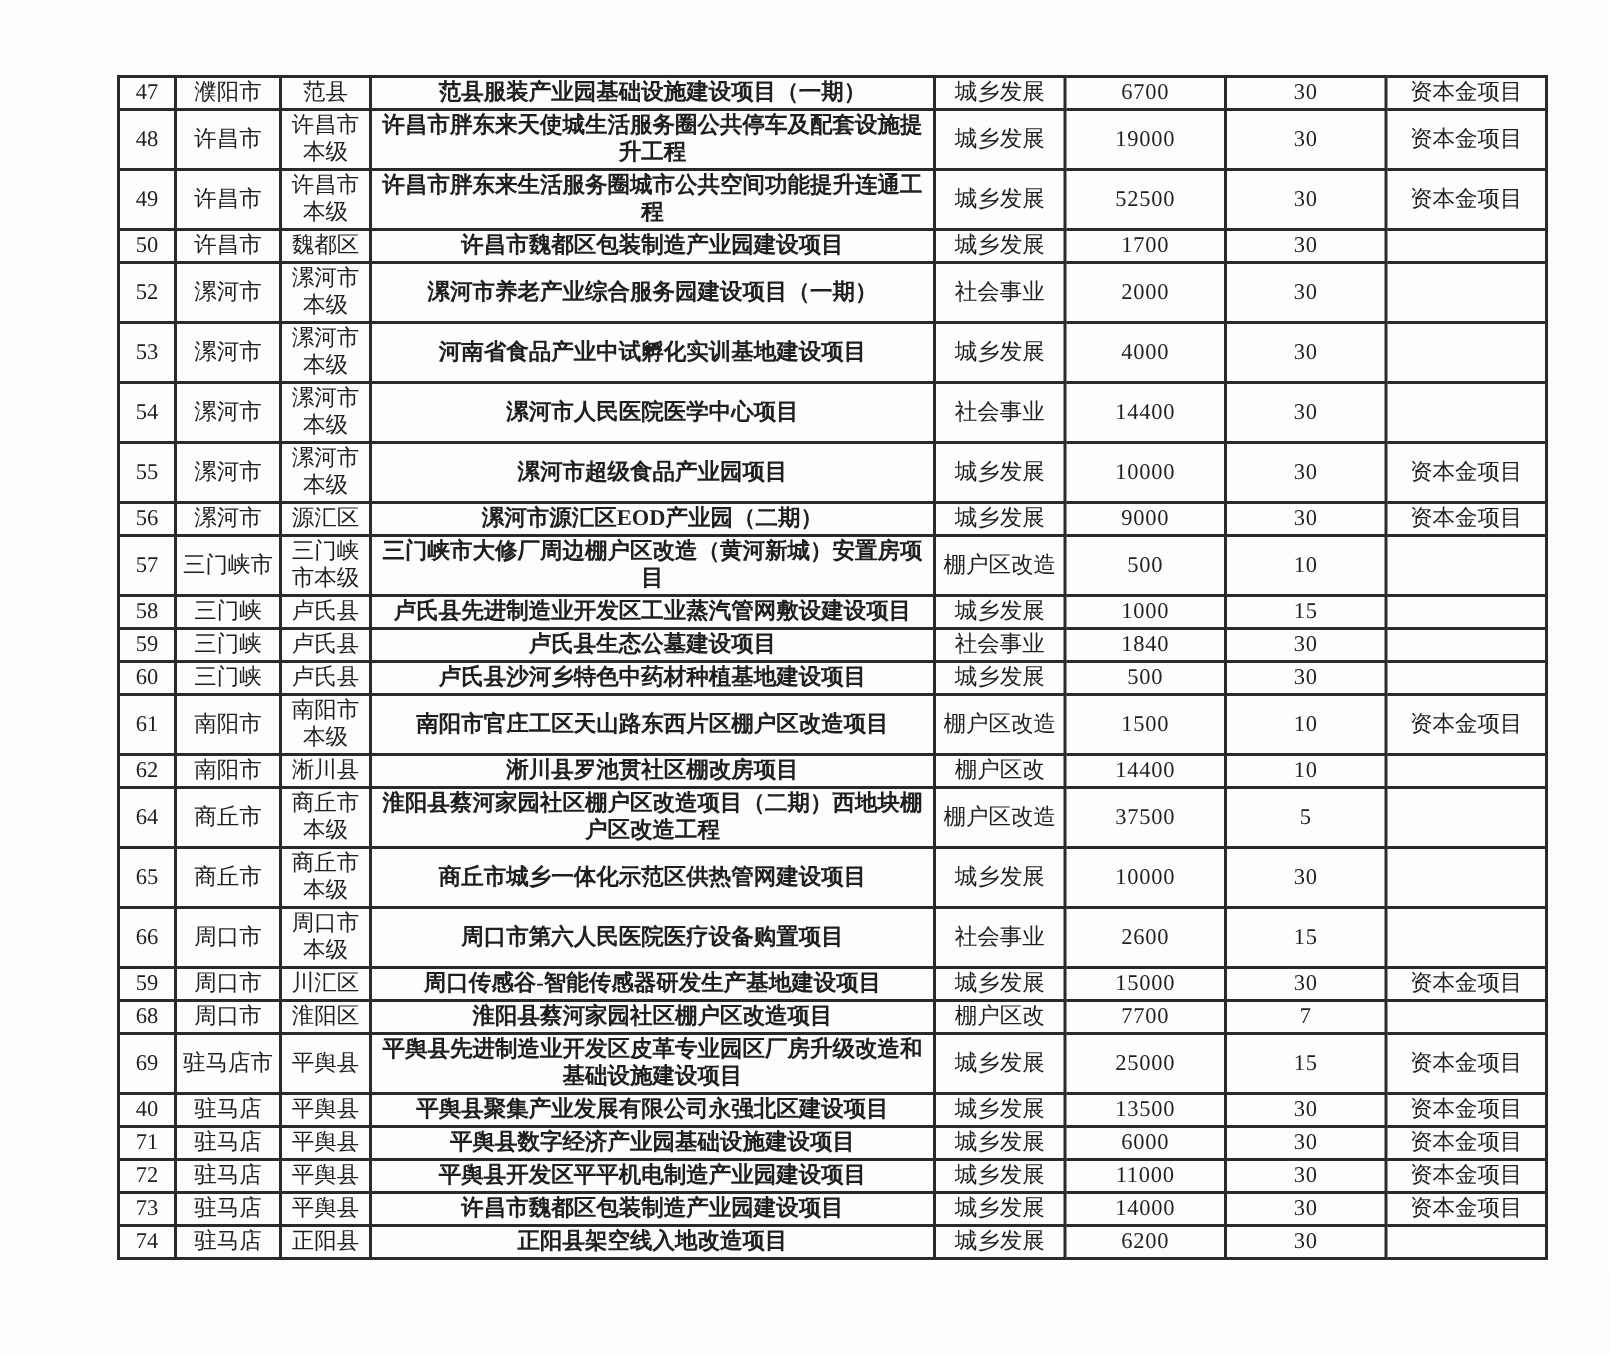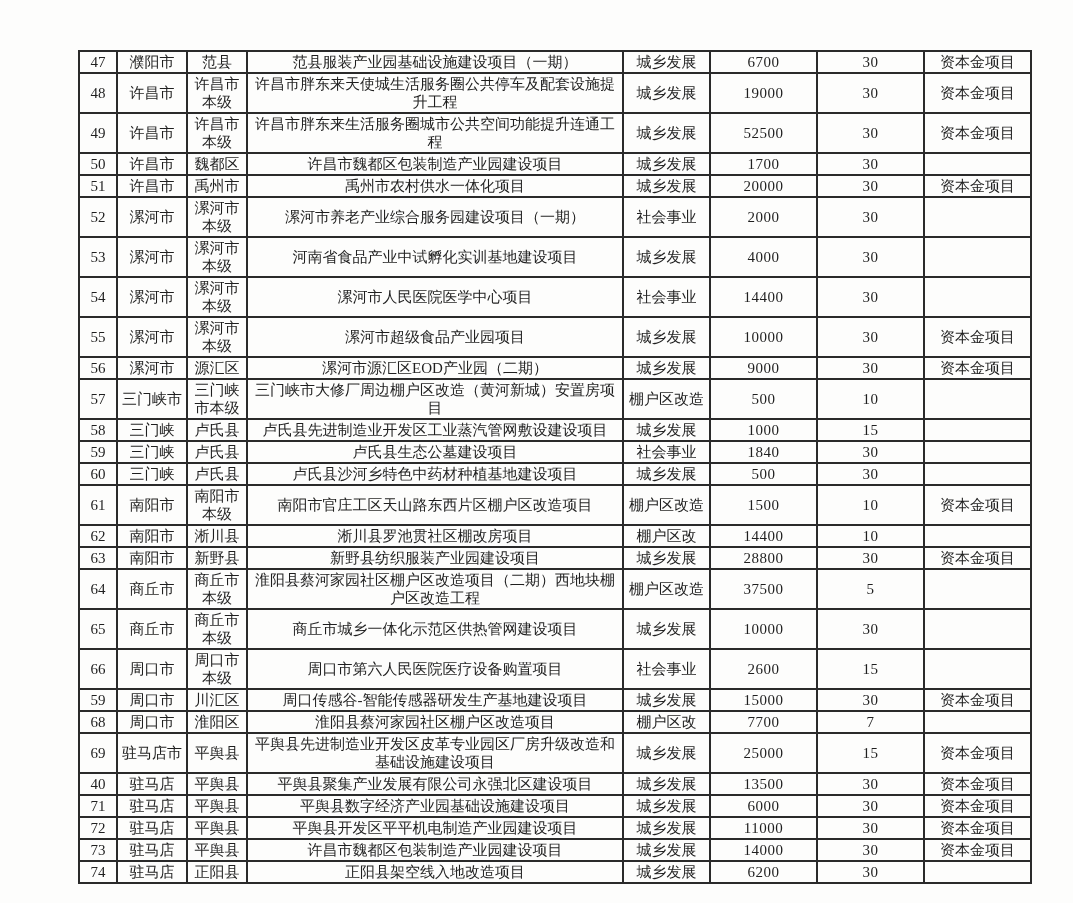--- a/index.html
+++ b/index.html
@@ -31,21 +31,21 @@
     line-height: 1.2;
     padding: 1px 2px;
     overflow: hidden;
     word-break: break-all;
   }
   tr.s td { height: 20px; }
   tr.d td { height: 36px; }
   td.col-no       { font-size: 15px; }
   td.col-city     { padding: 0 12px; }
   td.col-district { padding: 0 5px;  }
-  td.col-project  { padding: 0 6px;  }
+  td.col-project  { padding: 0 6px; font-weight: bold;  }
   td.col-category { padding: 0 10px; }
   td.col-amount   { letter-spacing: 0.5px; font-family: Liberation Serif, serif; }
   td.col-ratio    { letter-spacing: 0.5px; }
   td.col-note     { padding: 0 4px; }
 </style>
 </head>
 <body>
 
 <div class="page">
   <table class="doc-table">
@@ -93,30 +93,20 @@
         <tr class="s">
           <td class="col-no">50</td>
           <td class="col-city">许昌市</td>
           <td class="col-district">魏都区</td>
           <td class="col-project">许昌市魏都区包装制造产业园建设项目</td>
           <td class="col-category">城乡发展</td>
           <td class="col-amount">1700</td>
           <td class="col-ratio">30</td>
           <td class="col-note"></td>
         </tr>
-        <tr class="s">
-          <td class="col-no">51</td>
-          <td class="col-city">许昌市</td>
-          <td class="col-district">禹州市</td>
-          <td class="col-project">禹州市农村供水一体化项目</td>
-          <td class="col-category">城乡发展</td>
-          <td class="col-amount">20000</td>
-          <td class="col-ratio">30</td>
-          <td class="col-note">资本金项目</td>
-        </tr>
         <tr class="d">
           <td class="col-no">52</td>
           <td class="col-city">漯河市</td>
           <td class="col-district">漯河市本级</td>
           <td class="col-project">漯河市养老产业综合服务园建设项目（一期）</td>
           <td class="col-category">社会事业</td>
           <td class="col-amount">2000</td>
           <td class="col-ratio">30</td>
           <td class="col-note"></td>
         </tr>
@@ -213,30 +203,20 @@
         <tr class="s">
           <td class="col-no">62</td>
           <td class="col-city">南阳市</td>
           <td class="col-district">淅川县</td>
           <td class="col-project">淅川县罗池贯社区棚改房项目</td>
           <td class="col-category">棚户区改</td>
           <td class="col-amount">14400</td>
           <td class="col-ratio">10</td>
           <td class="col-note"></td>
         </tr>
-        <tr class="s">
-          <td class="col-no">63</td>
-          <td class="col-city">南阳市</td>
-          <td class="col-district">新野县</td>
-          <td class="col-project">新野县纺织服装产业园建设项目</td>
-          <td class="col-category">城乡发展</td>
-          <td class="col-amount">28800</td>
-          <td class="col-ratio">30</td>
-          <td class="col-note">资本金项目</td>
-        </tr>
         <tr class="d">
           <td class="col-no">64</td>
           <td class="col-city">商丘市</td>
           <td class="col-district">商丘市本级</td>
           <td class="col-project">淮阳县蔡河家园社区棚户区改造项目（二期）西地块棚户区改造工程</td>
           <td class="col-category">棚户区改造</td>
           <td class="col-amount">37500</td>
           <td class="col-ratio">5</td>
           <td class="col-note"></td>
         </tr>

